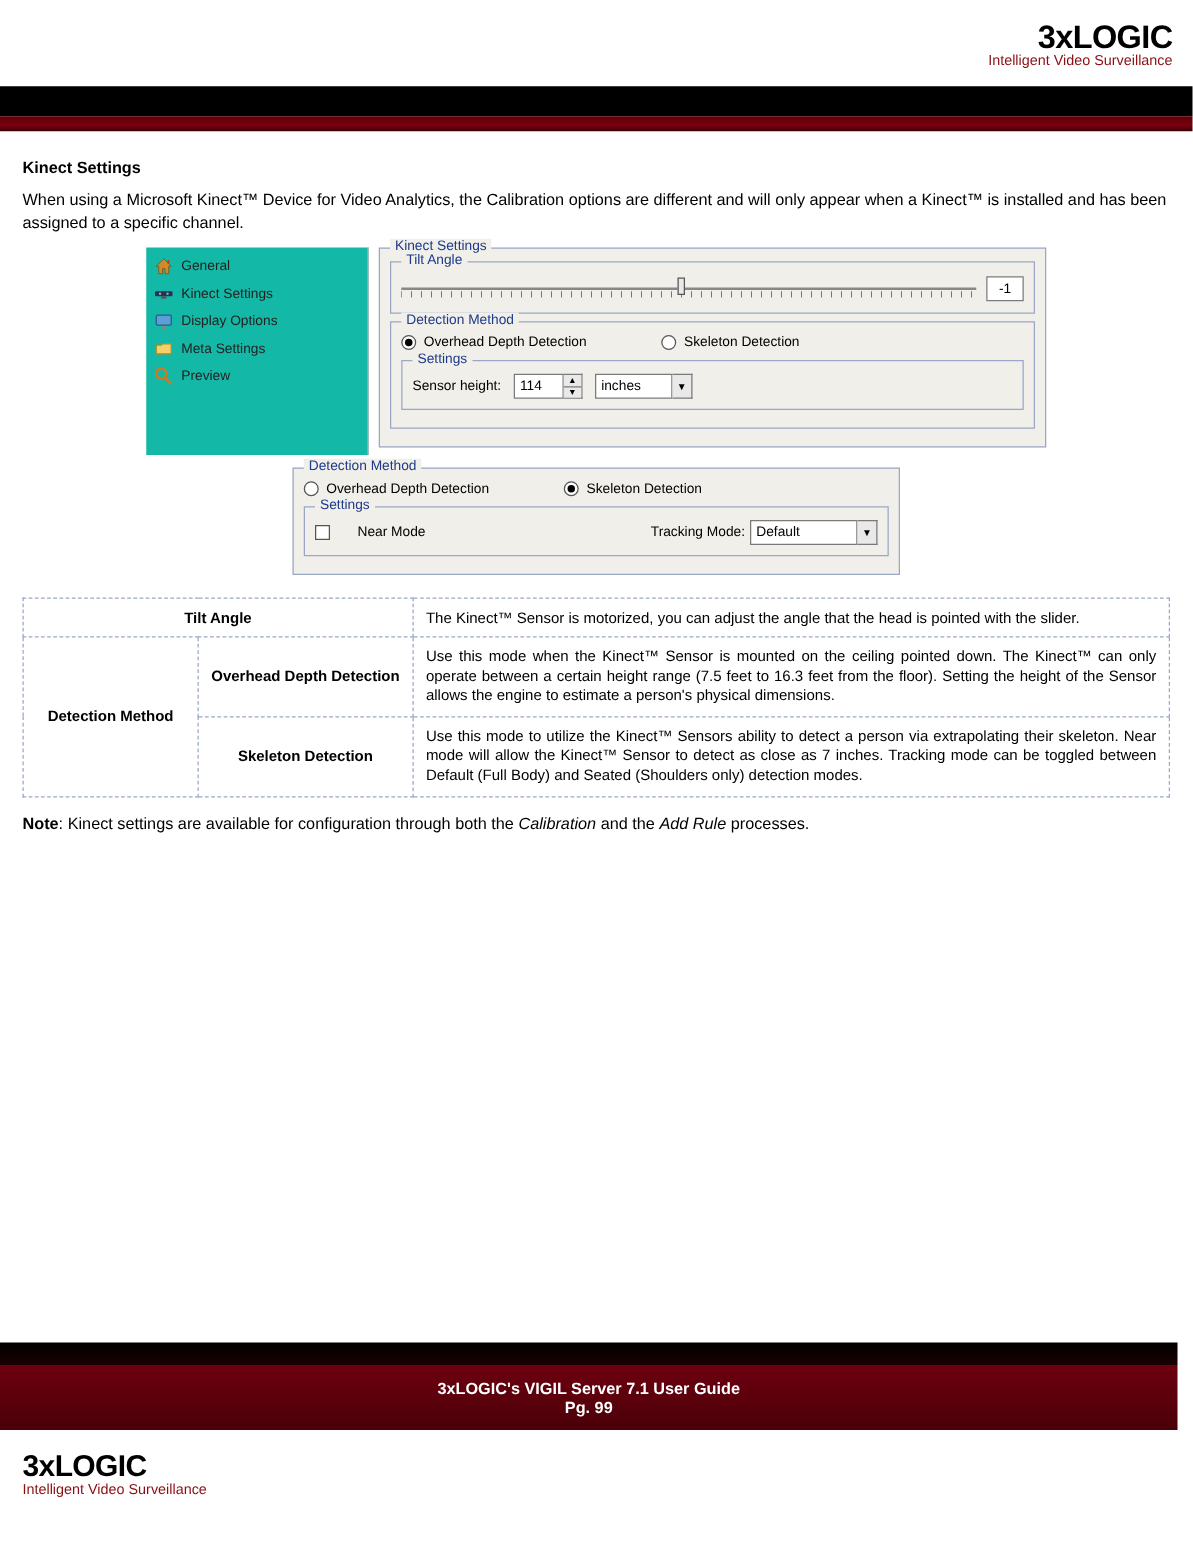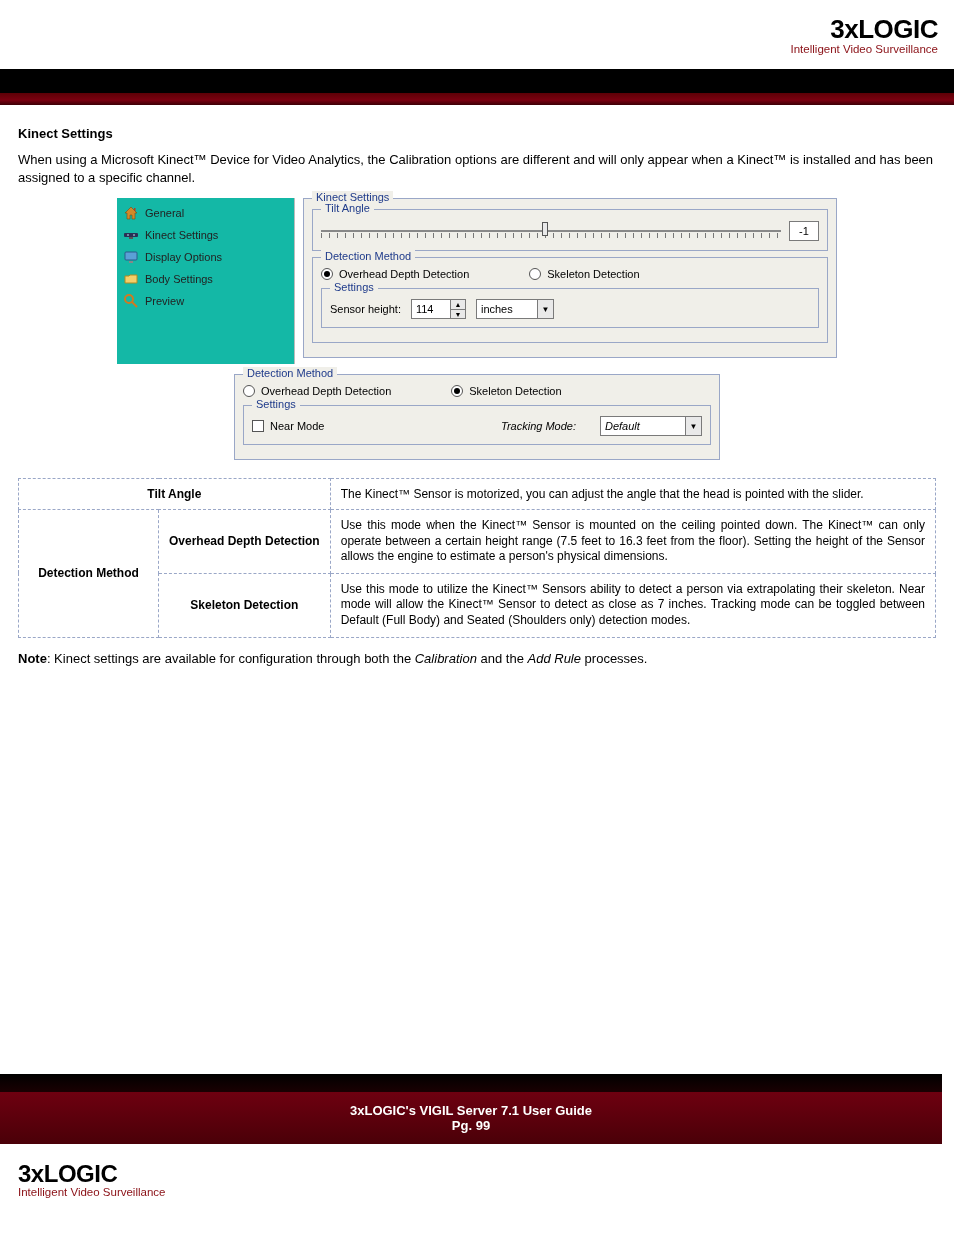--- a/index.html
+++ b/index.html
@@ -132,21 +132,21 @@
               </svg>
           </span>
           <span>Display Options</span>
         </div>
         <div class="item">
           <span class="ic ic-meta">
             <svg width="16" height="16" viewBox="0 0 16 16">
                 <path d="M2 5 L6 5 L7 4 L14 4 L14 12 L2 12 Z" fill="#f4cf6a" stroke="#b08a20"></path>
               </svg>
           </span>
-          <span>Body Settings</span>
+          <span>Meta Settings</span>
         </div>
         <div class="item">
           <span class="ic ic-prev">
             <svg width="16" height="16" viewBox="0 0 16 16">
                 <circle cx="6" cy="6" r="4" fill="none" stroke="#d07a20" stroke-width="2"></circle>
                 <line x1="9" y1="9" x2="14" y2="14" stroke="#d07a20" stroke-width="2"></line>
               </svg>
           </span>
           <span>Preview</span>
         </div>
@@ -212,25 +212,25 @@
           </span>
           <span class="row" style="gap:6px;">
             <span class="radio sel"></span>
             <span>Skeleton Detection</span>
           </span>
         </div>
 
         <div class="group inner">
           <span class="legend">Settings</span>
           <div class="row" style="justify-content: space-between;">
-            <span class="row" style="gap:6px;">
+            <span class="row" style="gap:22px;">
               <span class="chk"></span>
               <span>Near Mode</span>
             </span>
-            <span class="row" style="gap:24px;font-style:italic;">
+            <span class="row" style="gap:4px;">
               <span>Tracking Mode:</span>
               <span class="combo">
                 <span class="textfield" style="width:86px;">Default</span>
                 <span class="dd">▼</span>
               </span>
             </span>
           </div>
         </div>
       </div>
     </div>

